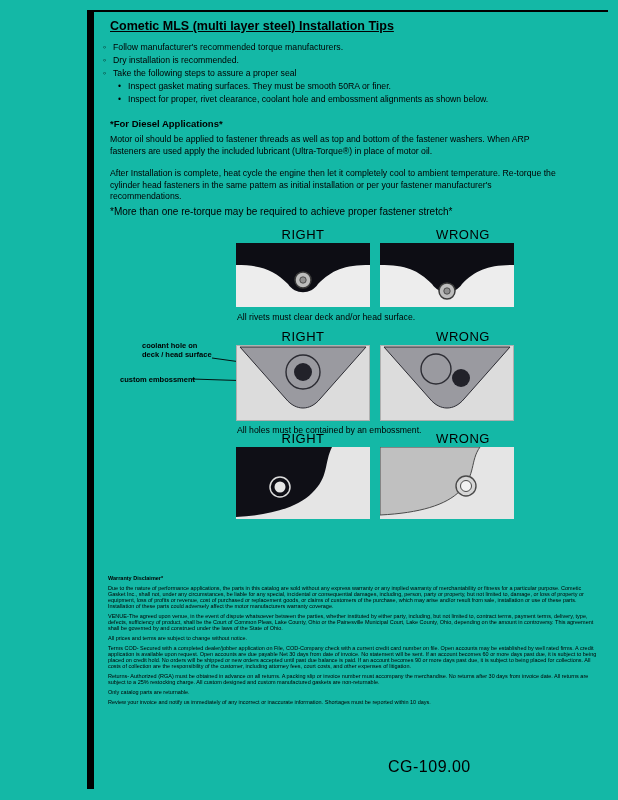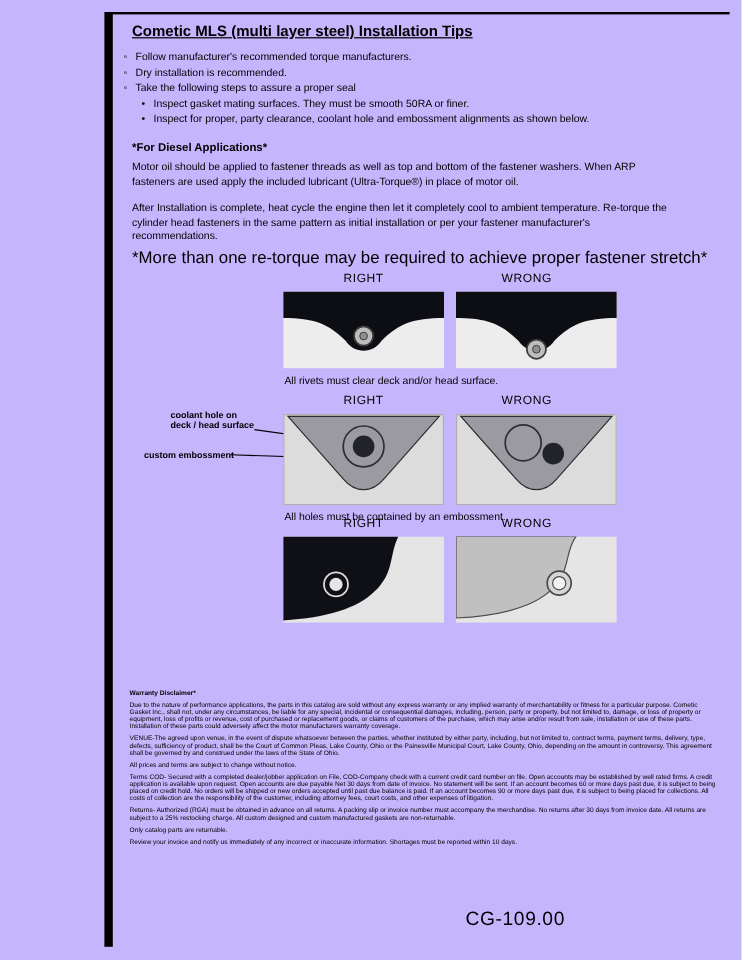--- a/index.html
+++ b/index.html
@@ -1,19 +1,19 @@
 <!DOCTYPE html>
 <html><head>
 <meta charset="utf-8">
 <style>
   html,body{margin:0;padding:0;background:#ffffff;}
   .page{
     position:relative;
     width:618px;height:800px;
-    background:#c4b5fd;
+    background:#14b8a6;
     font-family:"Liberation Sans", sans-serif;
     color:#000;
     overflow:hidden;
   }
   .frame-top{position:absolute;left:88px;top:10px;width:520px;height:2px;background:#000;}
   .frame-left{position:absolute;left:87px;top:10px;width:7px;height:779px;background:#000;}
 
   .title{
     position:absolute;left:110px;top:19px;
     font-size:12.5px;font-weight:bold;text-decoration:underline;
@@ -24,24 +24,24 @@
   .b-row .mark{width:10px;text-align:left;}
   .b-row.sub{padding-left:15px;}
 
   .diesel-heading{
     position:absolute;left:110px;top:118px;
     font-size:9.5px;font-weight:bold;white-space:nowrap;
   }
   .para{position:absolute;left:110px;width:452px;font-size:8.7px;line-height:11.5px;margin:0;}
   .para1{top:134px;}
   .para2{top:168px;}
-  .note{position:absolute;left:110px;top:206px;font-size:14px;white-space:nowrap;}
+  .note{position:absolute;left:110px;top:206px;font-size:10px;white-space:nowrap;}
 
-  .dg-hdr{position:absolute;width:134px;text-align:center;font-size:10px;letter-spacing:0.5px;}
-  .hdr-l{left:236px;} .hdr-r{left:372px;}
+  .dg-hdr{position:absolute;width:134px;text-align:center;font-size:13px;letter-spacing:0.5px;}
+  .hdr-l{left:236px;} .hdr-r{left:396px;}
   .r1{top:227px;} .r2{top:329px;} .r3{top:431px;}
 
   .dg-cell{position:absolute;width:134px;}
   .cell-l{left:236px;} .cell-r{left:380px;}
   .row1{top:243px;height:64px;}
   .row2{top:345px;height:76px;}
   .row3{top:447px;height:72px;}
   .dg-cell svg{display:block;width:100%;height:100%;}
 
   .dg-caption{position:absolute;left:237px;font-size:8.7px;line-height:10.5px;}
@@ -79,21 +79,21 @@
     <div class="b-row">
       <span class="mark">◦</span>
       <span>Take the following steps to assure a proper seal</span>
     </div>
     <div class="b-row sub">
       <span class="mark">•</span>
       <span>Inspect gasket mating surfaces.  They must be smooth 50RA or finer.</span>
     </div>
     <div class="b-row sub">
       <span class="mark">•</span>
-      <span>Inspect for proper, party clearance, coolant hole and embossment alignments as shown below.</span>
+      <span>Inspect for proper, rivet clearance, coolant hole and embossment alignments as shown below.</span>
     </div>
   </div>
 
   <div class="diesel-heading">*For Diesel Applications*</div>
   <p class="para para2">After Installation is complete, heat cycle the engine then let it completely cool to ambient temperature. Re-torque the cylinder head fasteners in the same pattern as initial installation or per your fastener manufacturer's recommendations.</p>
   <p class="para para1">Motor oil should be applied to fastener threads as well as top and bottom of the fastener washers. When ARP fasteners are used apply the included lubricant (Ultra-Torque®) in place of motor oil.</p>
   <div class="note">*More than one re-torque may be required to achieve proper fastener stretch*</div>
 
   <div class="dg-hdr hdr-l r1">RIGHT</div>
   <div class="dg-hdr hdr-r r1">WRONG</div>

